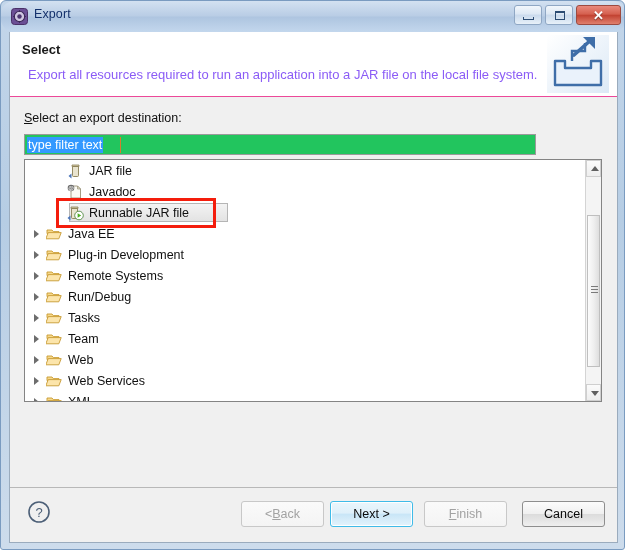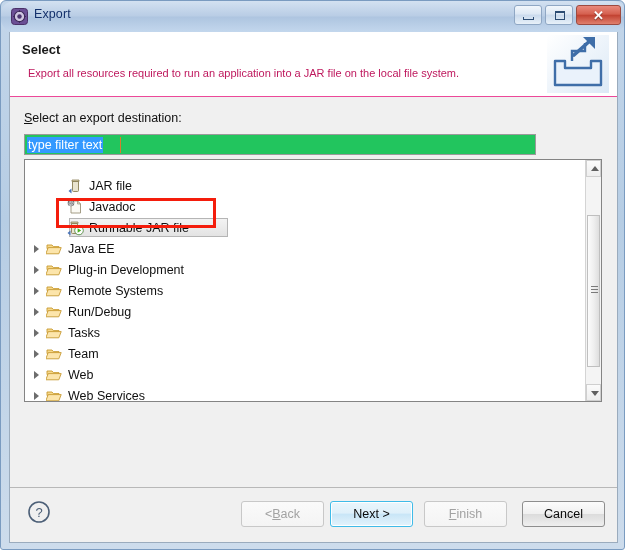--- a/index.html
+++ b/index.html
@@ -97,21 +97,21 @@
     background: #ffffff;
     border-bottom: 1px solid #ec4899;
     box-sizing: border-box;
   }
   .header-title {
     position: absolute; left: 12px; top: 10px;
     font-size: 13px; font-weight: bold; color: #1a1a1a;
   }
   .header-desc {
     position: absolute; left: 18px; top: 35px;
-    font-size: 11px; color: #be185d;
+    font-size: 13px; color: #8b5cf6;
     white-space: nowrap;
   }
   .header-icon {
     position: absolute; right: 8px; top: 3px;
     width: 62px; height: 58px;
   }
 
   
   .body-area {
     position: absolute; left: 0; top: 65px;
@@ -151,21 +151,21 @@
     position: absolute; left: 14px; top: 62px;
     width: 578px; height: 243px;
     background: #ffffff;
     border: 1px solid #848484;
     box-sizing: border-box;
     overflow: hidden;
   }
   .tree-list {
     position: absolute; left: 0; top: 0;
     width: 560px; height: 250px;
-    padding-top: 15px;
+    padding-top: 0;
     box-sizing: border-box;
   }
   .tree-item {
     position: relative;
     height: 21px;
     display: flex;
     align-items: center;
     font-size: 12.5px;
     color: #101010;
     white-space: nowrap;

